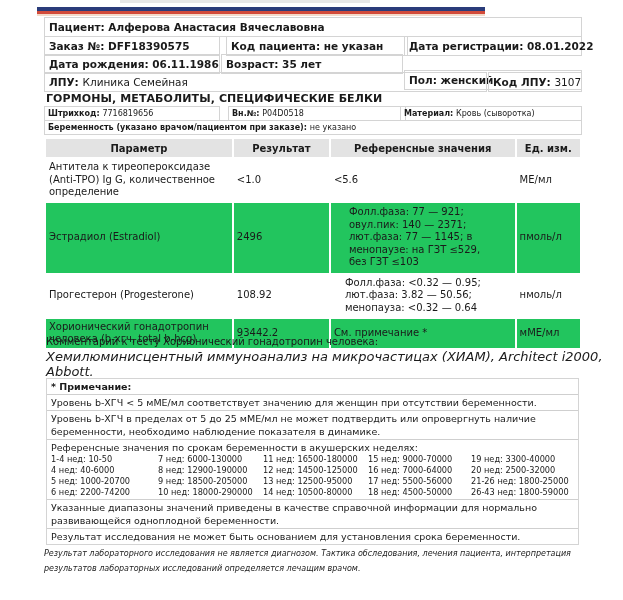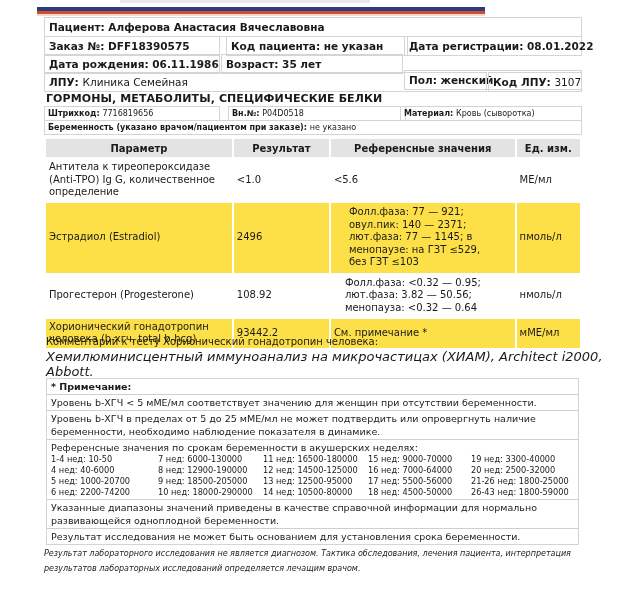--- a/index.html
+++ b/index.html
@@ -14,21 +14,21 @@
          font-size: 10.5px; font-weight: bold; padding: 2px 4px; white-space: nowrap; line-height: 14px; }
   .box .norm { font-weight: normal; }
   .small-box { font-size: 8px; line-height: 11px; padding: 1px 3px; }
 
   .section-title { position: absolute; left: 46px; top: 92px; font-size: 11px; font-weight: bold; letter-spacing: 0.1px; }
 
   table.results { position: absolute; left: 44px; top: 137px; width: 538px; border-collapse: separate; border-spacing: 2px; font-size: 10px; }
   table.results th { background: #e3e3e3; font-weight: bold; padding: 2px 4px; height: 14px; margin-left: 12px; }
   table.results td { padding: 2px 3px; text-align: left; line-height: 12.5px; }
   table.results td.param { text-align: left; }
-  tr.shaded td { background: #fde047; }
+  tr.shaded td { background: #22c55e; }
 
   .comment { position: absolute; left: 46px; top: 336px; font-size: 10px; }
   .comment-italic { position: absolute; left: 46px; top: 349px; font-size: 13px; font-style: italic; }
 
   .note { position: absolute; left: 46px; top: 378px; width: 533px; border: 1px solid #d4d4d4; box-sizing: border-box; font-size: 9.5px; }
   .note .row { border-bottom: 1px solid #cfcfcf; padding: 1px 4px; line-height: 13px; }
   .note .row:last-child { border-bottom: none; }
   .note .head { font-weight: bold; }
   .weeks { display: grid; grid-template-columns: 107px 105px 105px 103px 100px; font-size: 8.2px; line-height: 11px; }
 

